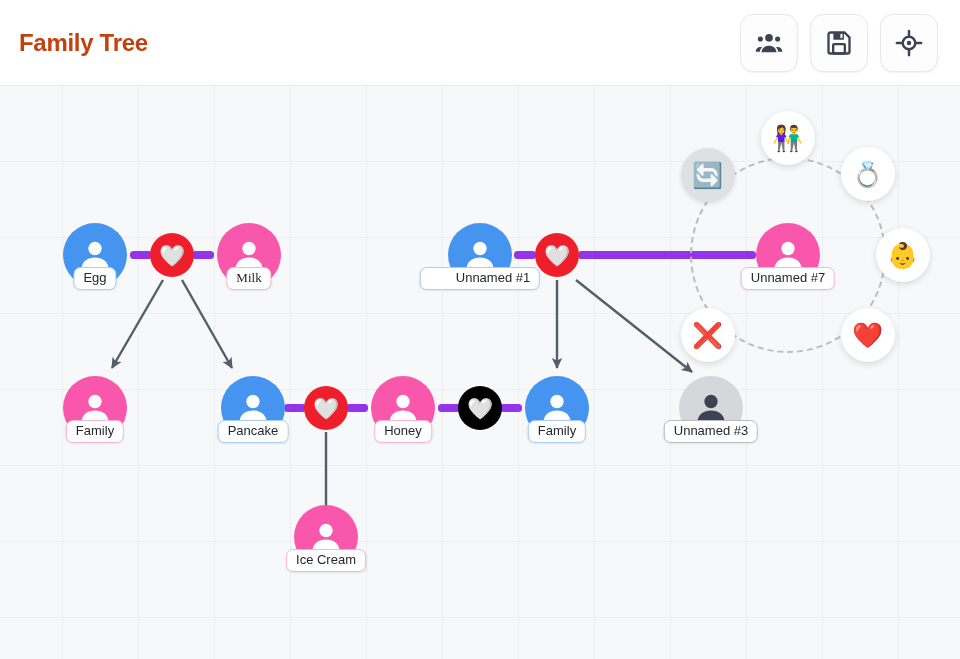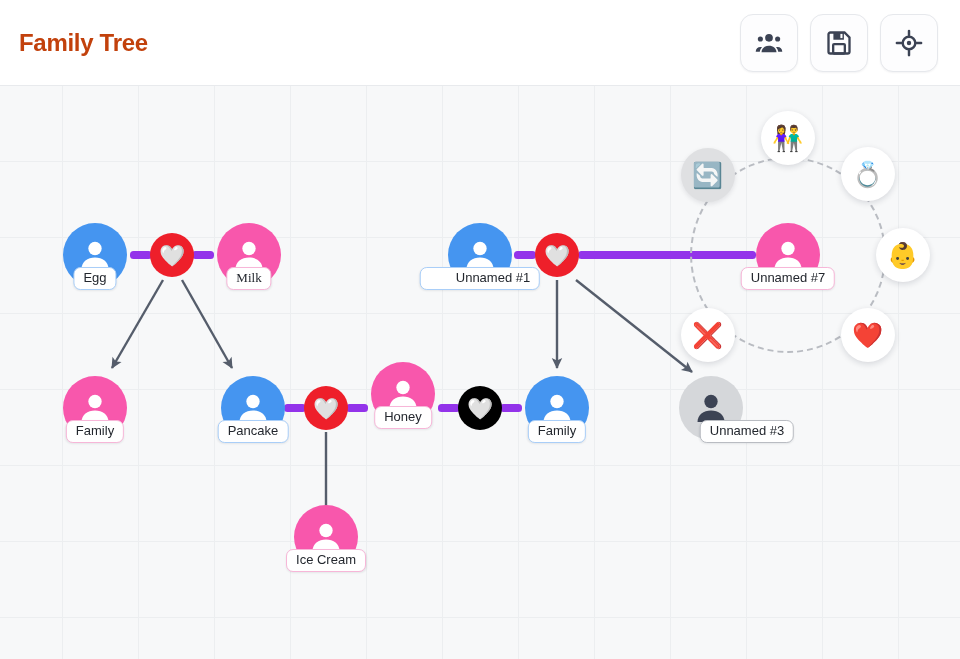--- a/index.html
+++ b/index.html
@@ -196,21 +196,21 @@
         </div>
         <div class="node person" style="left: 253px; top: 322px;">
           <div class="disc" style="background: rgb(69, 149, 240);">
             <svg class="avatar" viewBox="0 0 24 24" fill="#ffffff">
               <circle cx="12" cy="8.1" r="4"></circle>
               <path d="M3.9 20.4c0-4.3 3.6-6.9 8.1-6.9s8.1 2.6 8.1 6.9z"></path>
             </svg>
           </div>
           <div class="node-label" style="border: 1.5px solid rgb(169, 206, 248);">Pancake</div>
         </div>
-        <div class="node person" style="left: 403px; top: 308px; text-decoration: underline;">
+        <div class="node person" style="left: 403px; top: 322px; text-decoration: underline;">
           <div class="disc" style="background: rgb(248, 87, 172);">
             <svg class="avatar" viewBox="0 0 24 24" fill="#ffffff">
               <circle cx="12" cy="8.1" r="4"></circle>
               <path d="M3.9 20.4c0-4.3 3.6-6.9 8.1-6.9s8.1 2.6 8.1 6.9z"></path>
             </svg>
           </div>
           <div class="node-label" style="border: 1.5px solid rgb(247, 182, 216);">Honey</div>
         </div>
         <div class="node person" style="left: 557px; top: 322px;">
           <div class="disc" style="background: rgb(69, 149, 240);">
@@ -248,21 +248,21 @@
           </div>
           <div class="node-label" style="border: 1.5px solid rgb(247, 182, 216);">Unnamed #7</div>
         </div>
         <div class="node person" style="left: 711px; top: 322px;">
           <div class="disc" style="background: rgb(213, 215, 218);">
             <svg class="avatar" viewBox="0 0 24 24" fill="#3c4354">
               <circle cx="12" cy="8.1" r="4"></circle>
               <path d="M3.9 20.4c0-4.3 3.6-6.9 8.1-6.9s8.1 2.6 8.1 6.9z"></path>
             </svg>
           </div>
-          <div class="node-label" style="border: 1.5px solid rgb(185, 188, 194); margin-left: 36px;">Unnamed #3</div>
+          <div class="node-label" style="border: 1.5px solid rgb(185, 188, 194);">Unnamed #3</div>
         </div>
         <div class="node union" style="left: 172px; top: 169px;">
           <div class="disc" style="background: rgb(238, 31, 42);">
             <span class="heart">🤍</span>
           </div>
         </div>
         <div class="node union" style="left: 326px; top: 322px;">
           <div class="disc" style="background: rgb(238, 31, 42);">
             <span class="heart">🤍</span>
           </div>

